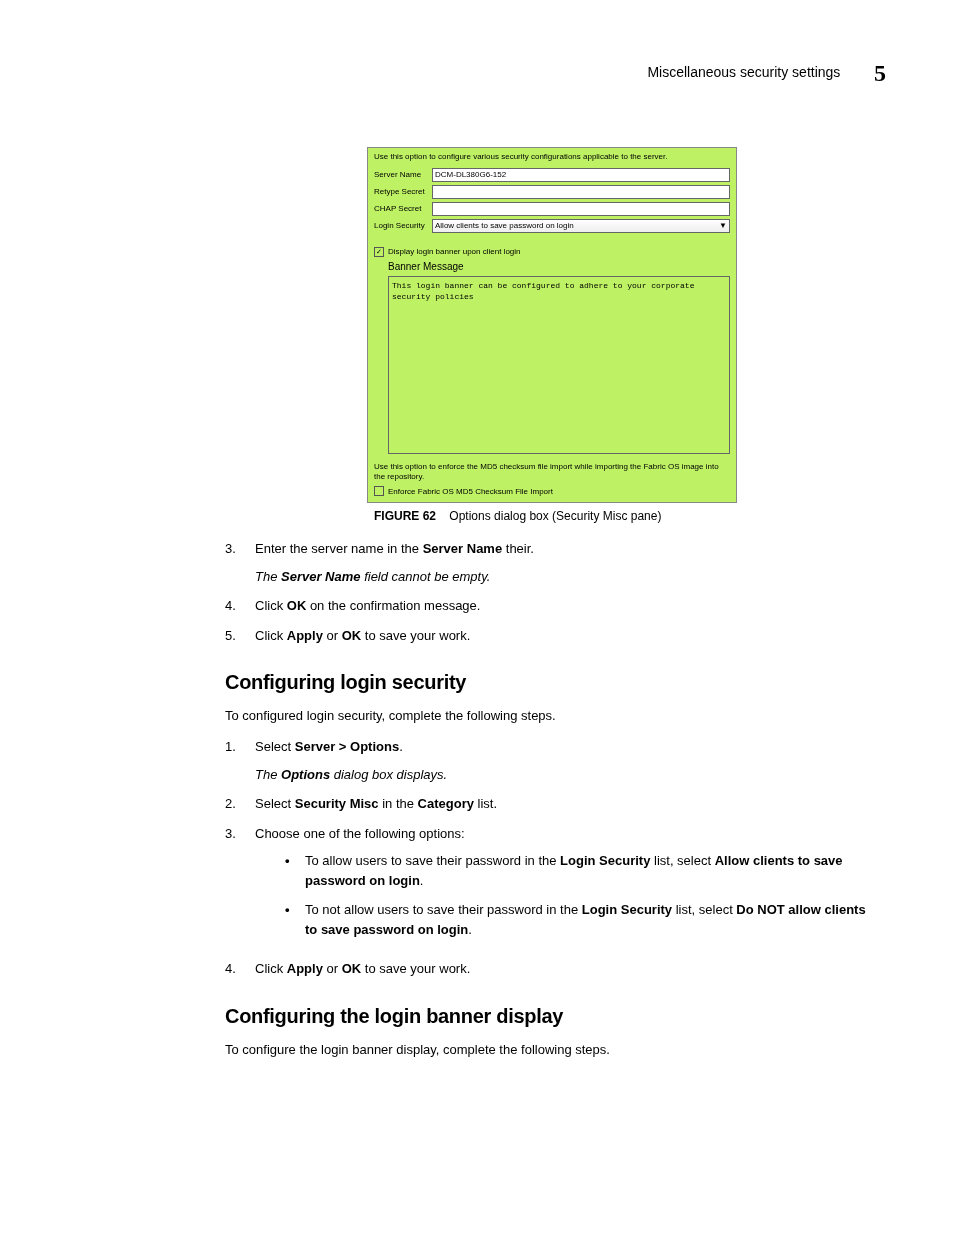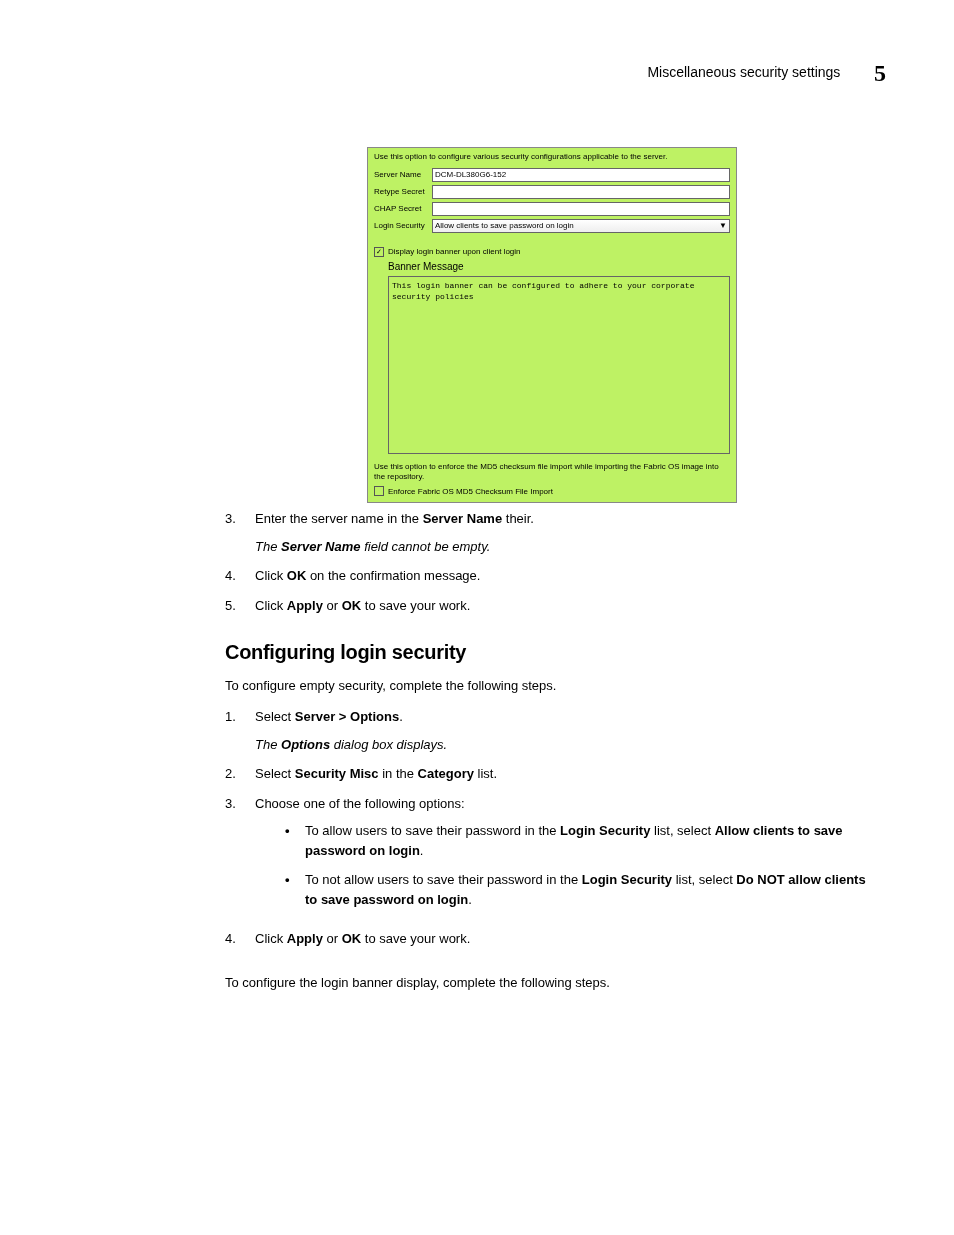--- a/index.html
+++ b/index.html
@@ -228,20 +228,23 @@
       <div class="ss-banner-label">Banner Message</div>
       <div class="ss-textarea">This login banner can be configured to adhere to your corporate security policies</div>
 
       <div class="ss-footer-text">Use this option to enforce the MD5 checksum file import while importing the Fabric OS image into the repository.</div>
       <div class="ss-checkbox-row2">
         <span class="ss-checkbox-empty"></span>
         <span>Enforce Fabric OS MD5 Checksum File Import</span>
       </div>
     </div>
 
+    <div class="figure-caption">
+      <b>FIGURE 62</b>&nbsp;&nbsp;&nbsp;&nbsp;<span>Options dialog box (Security Misc pane)</span>
+    </div>
 
     <div class="step-list">
       <div class="step-item">
         <span class="step-num">3.</span>
         <div class="step-body">
           <span>Enter the server name in the </span><b>Server Name</b><span> their.</span>
           <div class="step-sub">
             <span>The </span><b>Server Name</b><span> field cannot be empty.</span>
           </div>
         </div>
@@ -254,21 +257,21 @@
       </div>
       <div class="step-item">
         <span class="step-num">5.</span>
         <div class="step-body">
           <span>Click </span><b>Apply</b><span> or </span><b>OK</b><span> to save your work.</span>
         </div>
       </div>
     </div>
 
     <h2 class="section">Configuring login security</h2>
-    <div class="section-intro">To configure empty security, complete the following steps.</div>
+    <div class="section-intro">To configured login security, complete the following steps.</div>
 
     <div class="step-list">
       <div class="step-item">
         <span class="step-num">1.</span>
         <div class="step-body">
           <span>Select </span><b>Server &gt; Options</b><span>.</span>
           <div class="step-sub">
             <span>The </span><b>Options</b><span> dialog box displays.</span>
           </div>
         </div>
@@ -300,16 +303,17 @@
         </div>
       </div>
       <div class="step-item">
         <span class="step-num">4.</span>
         <div class="step-body">
           <span>Click </span><b>Apply</b><span> or </span><b>OK</b><span> to save your work.</span>
         </div>
       </div>
     </div>
 
+    <h2 class="section">Configuring the login banner display</h2>
     <div class="section-intro">To configure the login banner display, complete the following steps.</div>
 
   </div>
 </div>
 
 </body></html>

